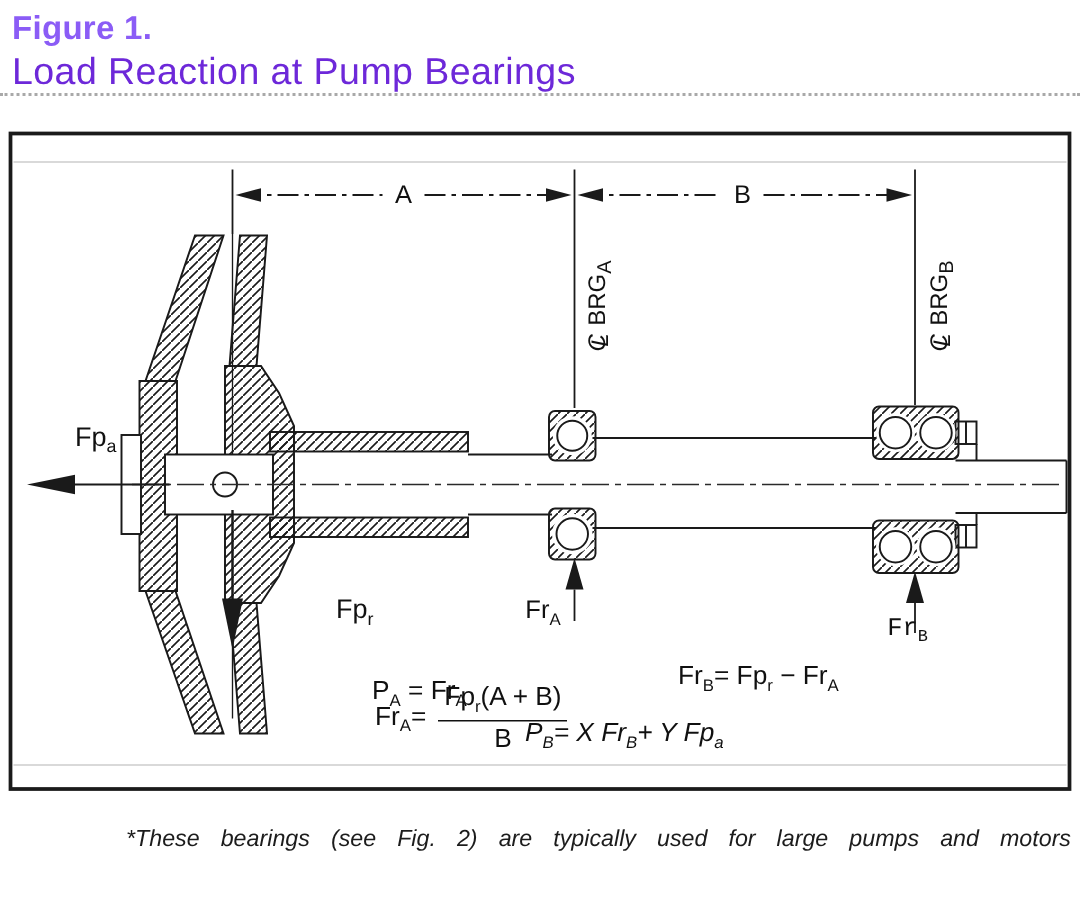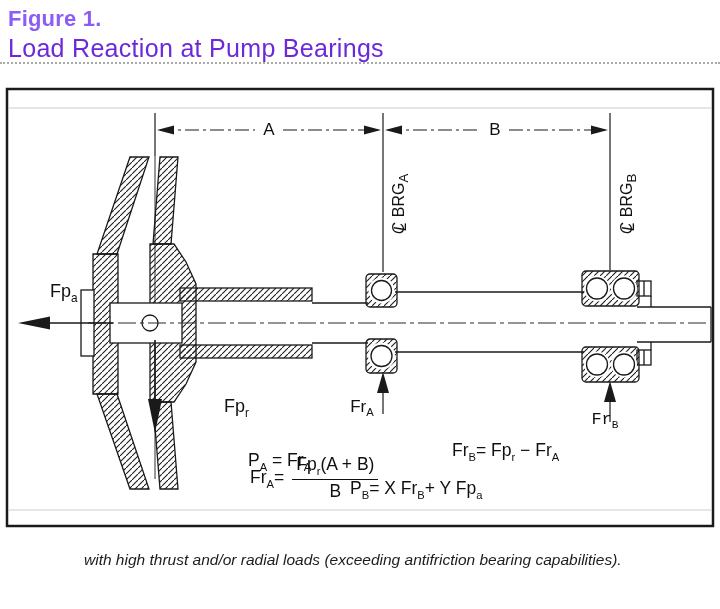--- a/index.html
+++ b/index.html
@@ -172,17 +172,17 @@
 
 <div class="formula f-row" style="left:250px;top:427px;margin-top:27px;">
   <span><span>Fr</span><sub>A</sub><span>=</span></span>
   <span class="frac">
     <span class="num"><span>Fp</span><sub>r</sub><span>(A + B)</span></span>
     <span class="den"><span>B</span></span>
   </span>
 </div>
 <div class="formula" style="left:452px;top:440px;"><span>Fr</span><sub>B</sub><span>= Fp</span><sub>r</sub><span> − Fr</span><sub>A</sub></div>
 <div class="formula" style="left:248px;top:450px;"><span>P</span><sub>A</sub><span> = Fr</span><sub>A</sub></div>
-<div class="formula" style="left:350px;top:478px;"><span>P</span><sub>B</sub><span>= X Fr</span><sub>B</sub><span>+ Y Fp</span><sub>a</sub></div>
+<div class="formula" style="left:350px;top:478px;font-style:italic;"><span>P</span><sub>B</sub><span>= X Fr</span><sub>B</sub><span>+ Y Fp</span><sub>a</sub></div>
 
 <div class="caption">
-  <div>with high thrust and/or radial loads (exceeding antifriction bearing capabilities).</div>
+  <div class="jline">*These bearings (see Fig. 2) are typically used for large pumps and motors</div>
 </div>
 
 </body></html>

